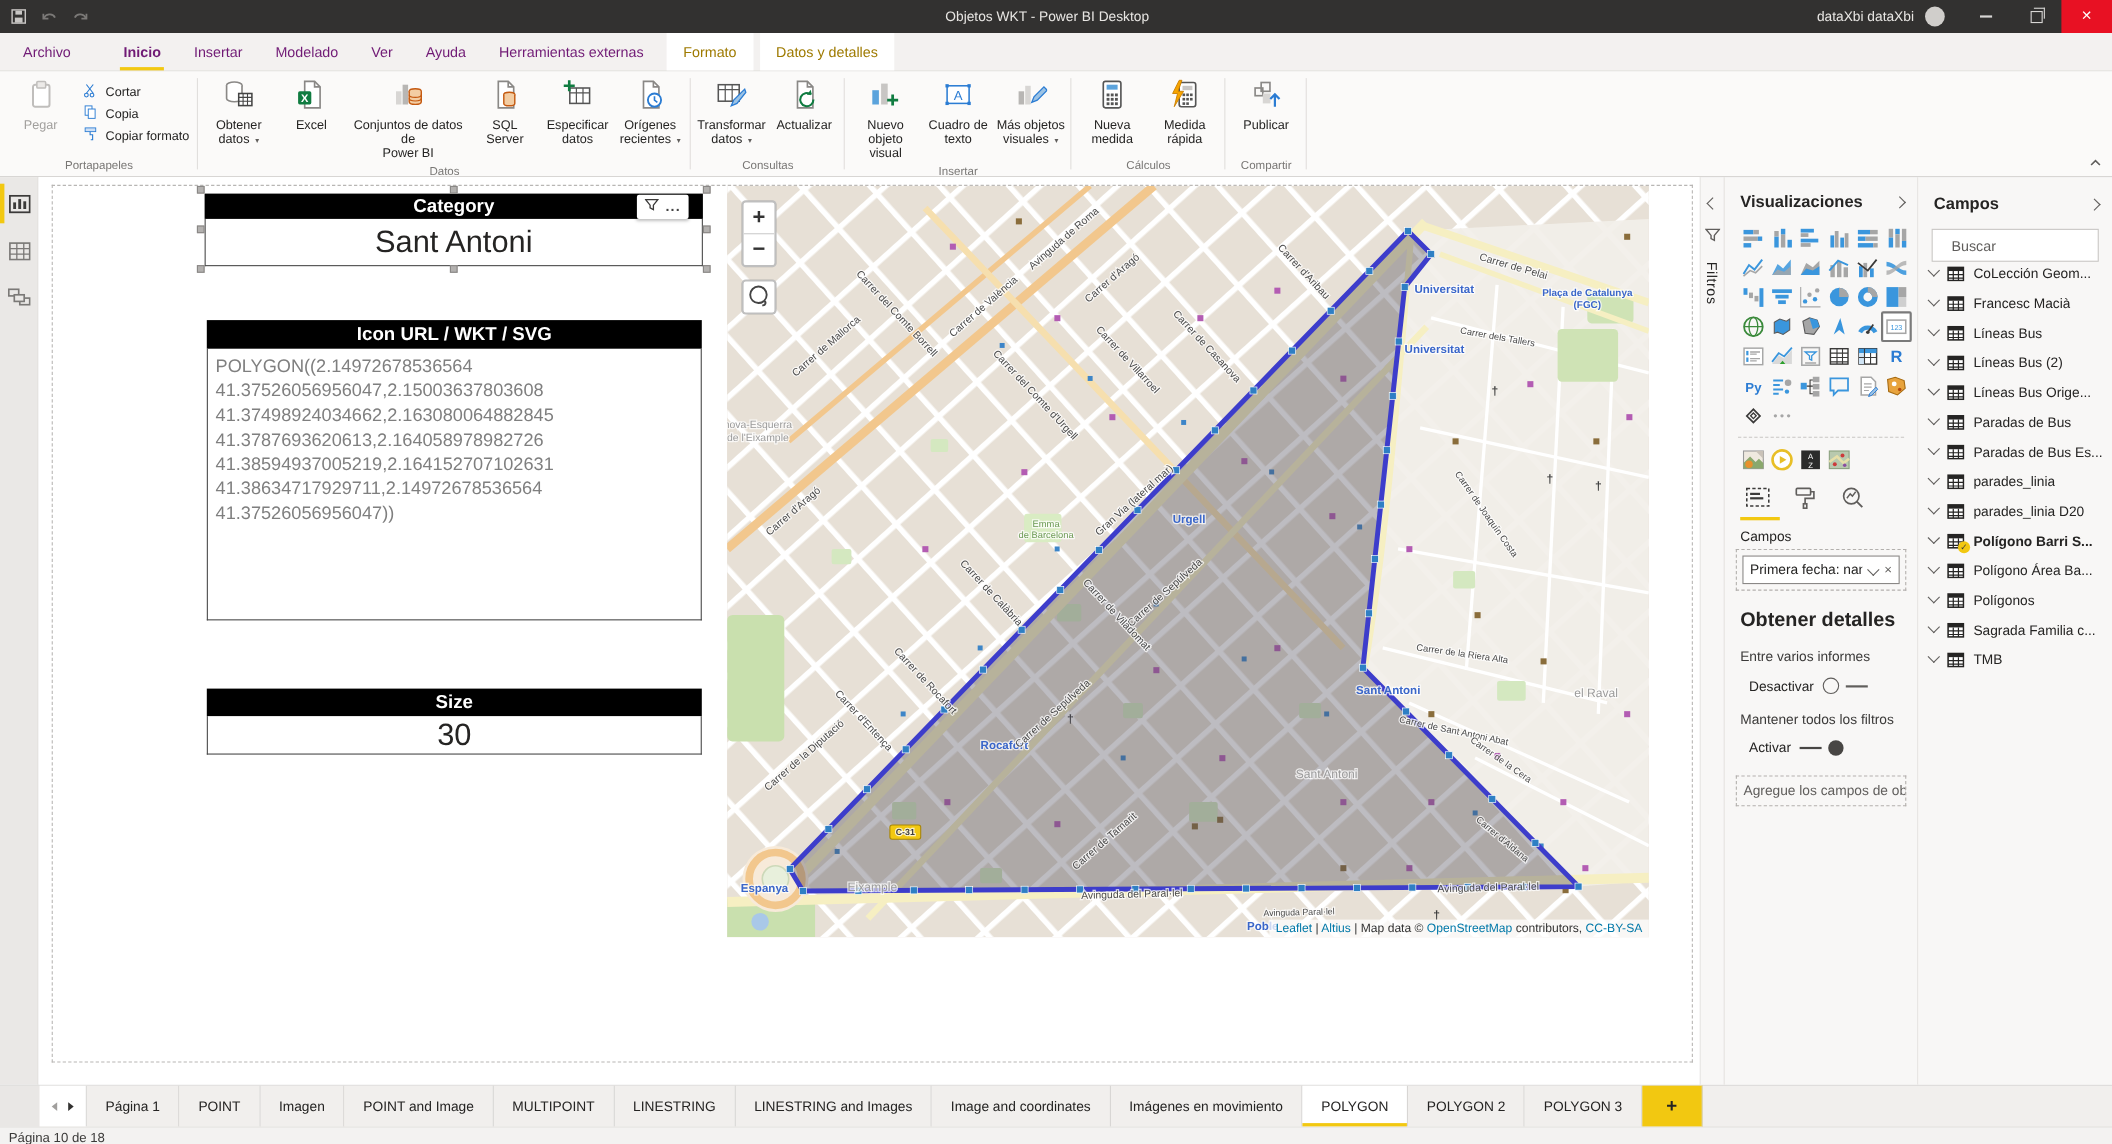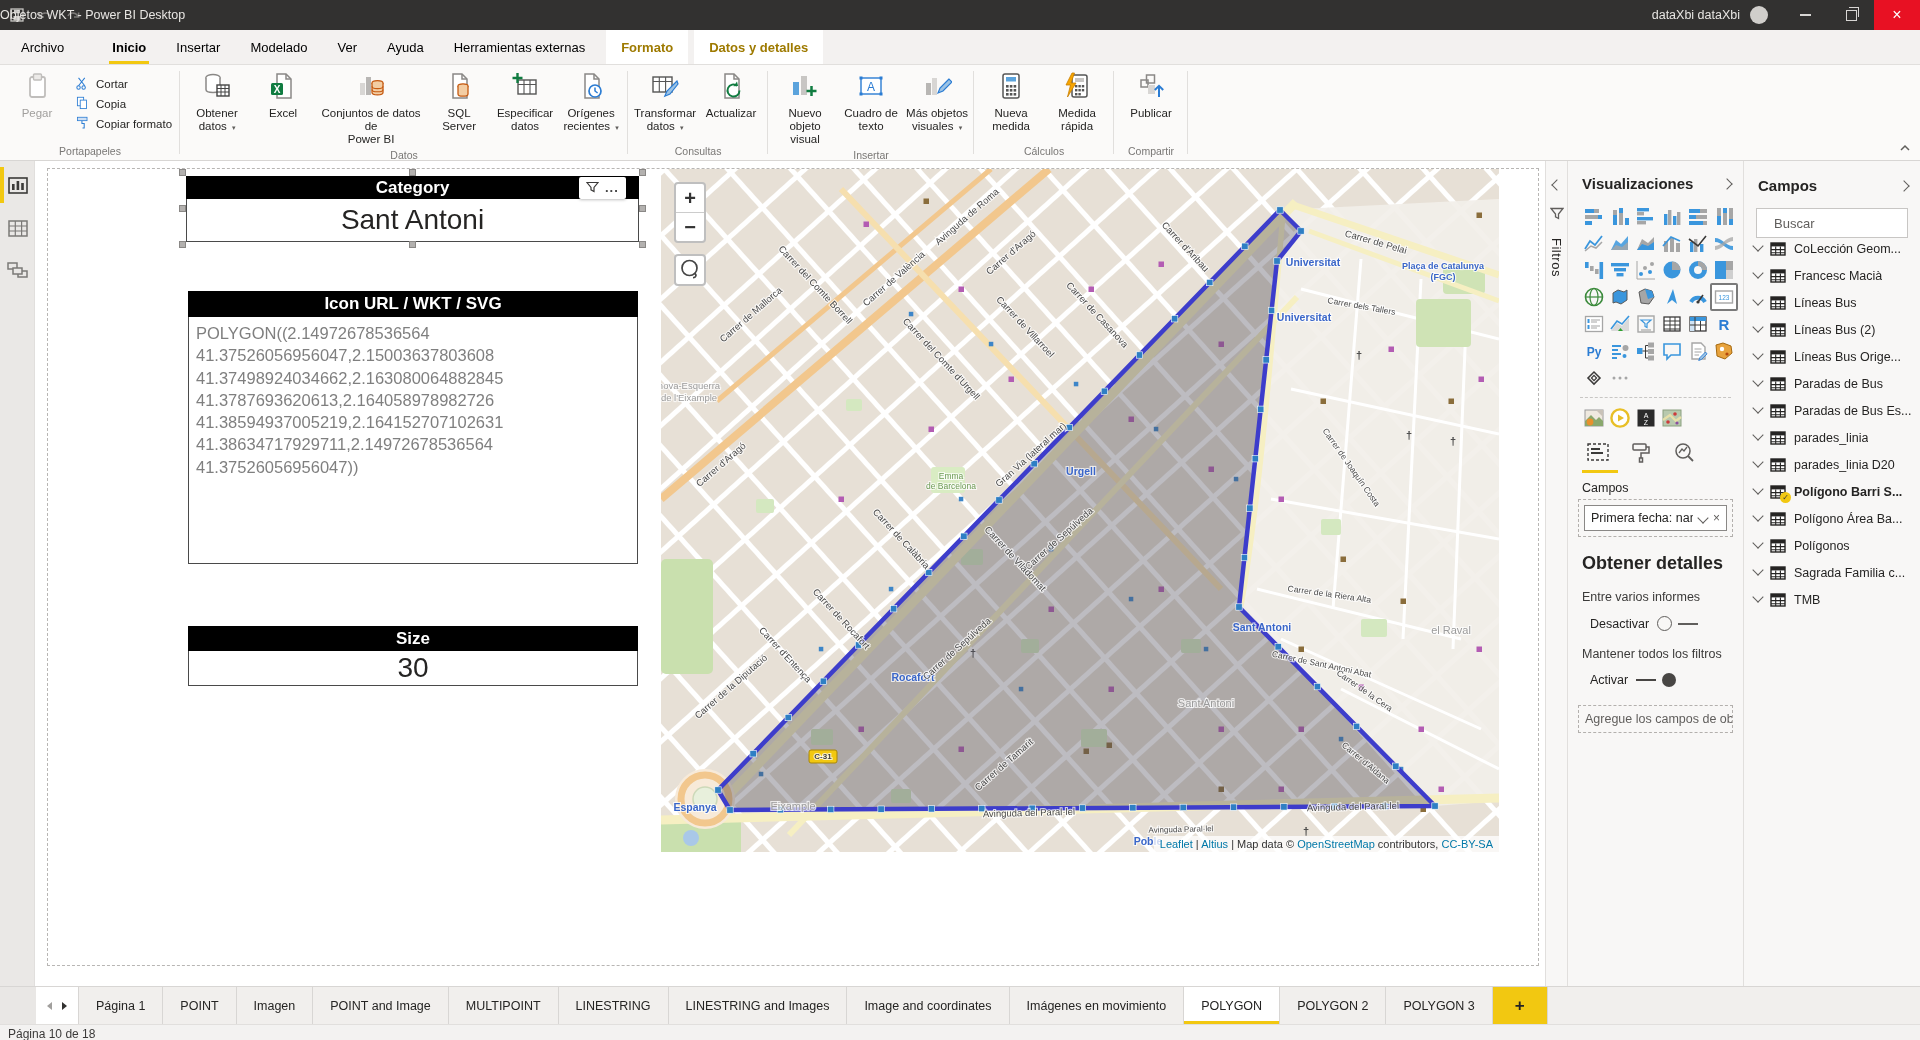--- a/index.html
+++ b/index.html
@@ -1,36 +1,36 @@
 <!DOCTYPE html>
 <html><head>
 <meta charset="utf-8">
 <style>
   html,body{margin:0;padding:0;width:1920px;height:1040px;overflow:hidden;
     font-family:"Liberation Sans","DejaVu Sans",sans-serif;background:#fff;-webkit-user-select:none;user-select:none}
   
   .titlebar{position:relative;height:30px;background:#323130;display:flex;align-items:center;color:#e8e6e3}
   .tb-left{display:flex;align-items:center;gap:10px;padding-left:8px;width:220px}
   .tbico{width:18px;height:18px;display:flex;align-items:center;justify-content:center}
-  .tb-title{position:absolute;left:0;right:16px;font-size:12.5px;color:#e8e6e3;pointer-events:none}
+  .tb-title{position:absolute;left:0;right:16px;text-align:center;font-size:12.5px;color:#e8e6e3;pointer-events:none}
   .tb-right{margin-left:auto;display:flex;align-items:center;height:30px}
   .tb-account{font-size:12.5px;margin-right:10px}
   .tb-avatar{width:18px;height:18px;border-radius:50%;background:#d0cecb;margin-right:14px}
   .wbtn{width:46px;height:30px;display:flex;align-items:center;justify-content:center;font-size:14px;color:#d8d6d4}
   .wbtn .minln{display:block;width:11px;height:1.5px;background:#d8d6d4}
   .resto{display:block;width:9px;height:9px;border:1.2px solid #d8d6d4;position:relative;background:#323130}
   .resto:before{content:"";position:absolute;left:2px;top:-4px;width:9px;height:9px;border:1.2px solid #d8d6d4;border-bottom:none;border-left:none}
   .wbtn.close{background:#e81123;color:#fff;font-size:16px;width:46px}
   
   .tabrow{height:34px;background:#f3f1f0;display:flex;align-items:stretch;border-bottom:1px solid #e1dfdd;position:relative}
-  .mtab{padding:0 15px;display:flex;align-items:center;font-size:13px;color:#000000;position:relative;cursor:default}
+  .mtab{padding:0 15px;display:flex;align-items:center;font-size:13px;color:#701a75;position:relative;cursor:default}
   .mtab.first{margin-left:6px;margin-right:18px}
   .mtab.active{font-weight:bold}
   .mtab.active:after{content:"";position:absolute;left:12px;right:12px;bottom:0;height:3px;background:#f2c811}
-  .mtab.ctx{background:#fff;color:#9e7a00;font-weight:bold;margin-left:6px}
+  .mtab.ctx{background:#fff;color:#9e7a00;font-weight:normal;margin-left:6px}
   
   .ribbon{height:95px;background:#fbfaf9;border-bottom:1px solid #d8d6d4;display:flex;position:relative}
   .rgroup{display:flex;flex-direction:column;position:relative;padding:0 4px}
   .rgroup:after{content:"";position:absolute;right:0;top:6px;bottom:6px;width:1px;background:#e1dfdd}
   .rbtns{display:flex;flex:1;align-items:flex-start;padding-top:4px}
   .glabel{height:16px;font-size:10.5px;color:#797775;text-align:center;line-height:14px}
   .bigbtn{width:64px;display:flex;flex-direction:column;align-items:center;padding:2px 1px;border-radius:2px;cursor:default}
   .bigbtn .blbl{font-size:11.5px;color:#252423;text-align:center;line-height:13px;margin-top:2px}
   .bigbtn.dis .blbl{color:#a19f9d}
   .caret{font-size:7px;color:#605e5c;margin-left:2px}

